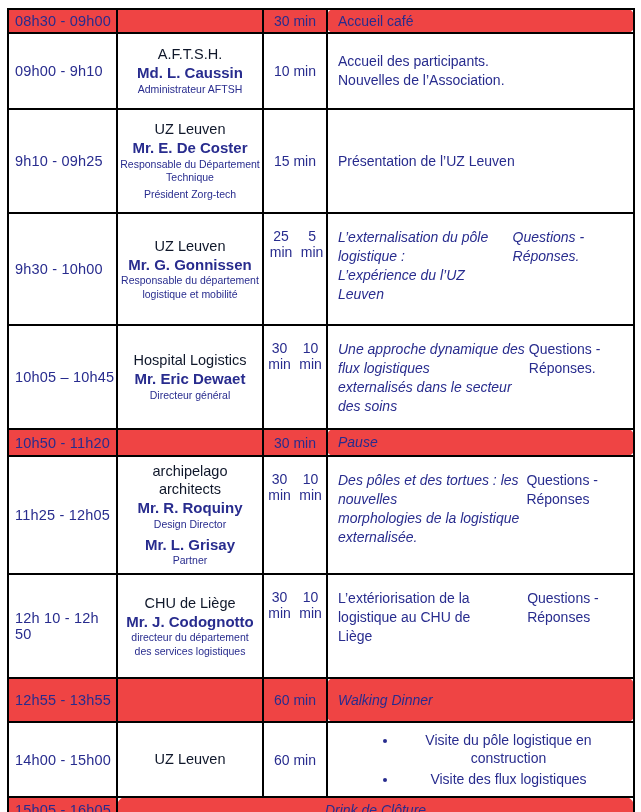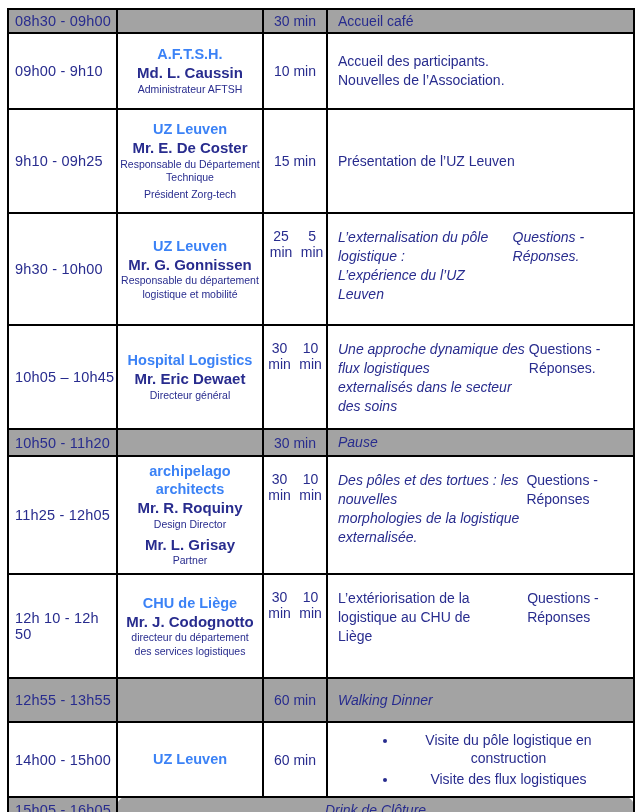--- a/index.html
+++ b/index.html
@@ -15,49 +15,49 @@
     width:626px;
   }
   td {
     border:2px solid #000000;
     padding:0;
     vertical-align:middle;
     color:#282C8E;
     font-size:14px;
     overflow:hidden;
   }
-  tr.gray td { background:#a3a3a3; }
+  tr.gray td { background:#ef4444; }
 
   td.time {
     padding-left:6px;
     font-size:14.5px;
     letter-spacing:.2px;
   }
   td.speaker { text-align:center; padding:3px 2px; }
   .org {
-    color:#3b82f6;
-    font-weight:700;
+    color:#0f172a;
+    font-weight:400;
     font-size:14.5px;
     white-space:pre-line;
     line-height:1.25;
   }
   .pname {
     font-weight:700;
     font-size:15px;
     line-height:1.3;
   }
   .role {
     font-size:10.5px;
     line-height:1.3;
     white-space:pre-line;
   }
   .gap { margin-top:3px; }
 
   td.dur { text-align:center; }
-  td.desc { padding-left:10px; padding-right:8px; line-height:1.35; vertical-align:middle; }
+  td.desc { padding-left:10px; padding-right:8px; line-height:1.35; vertical-align:middle;border-radius:7px; }
 
   .preline { white-space:pre-line; }
   .it { font-style:italic; }
 
   
   .stack {
     display:flex;
     justify-content:space-between;
     box-sizing:border-box;
     padding:13px 0 25px;

